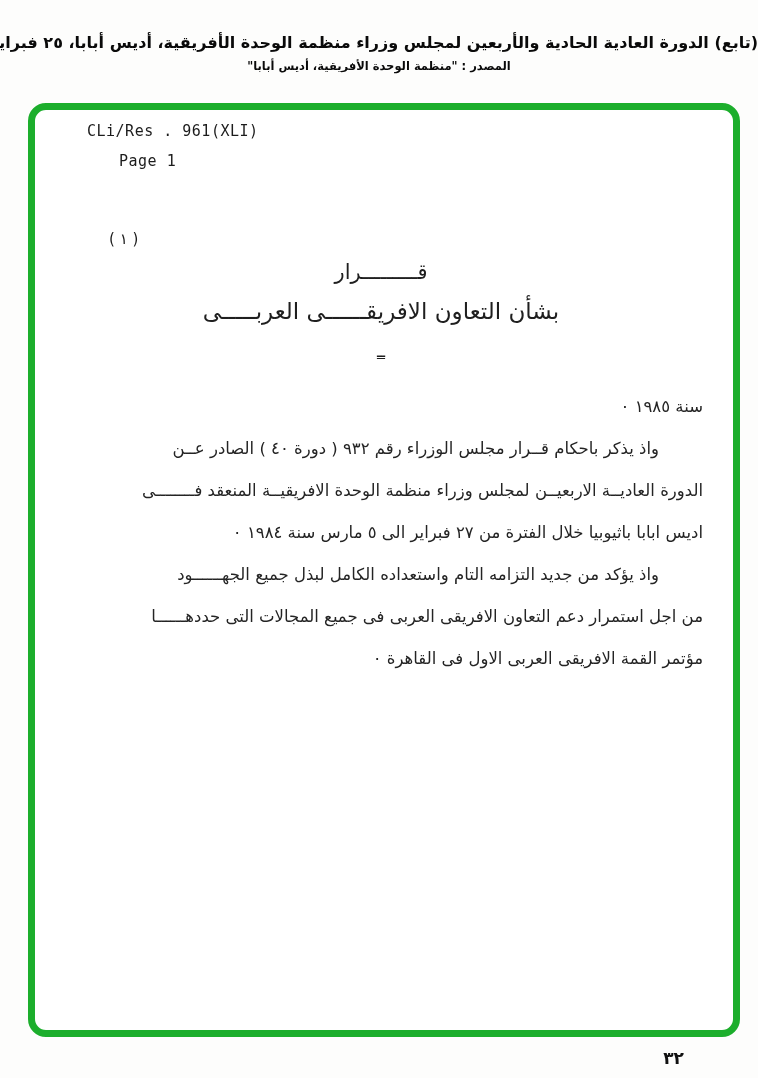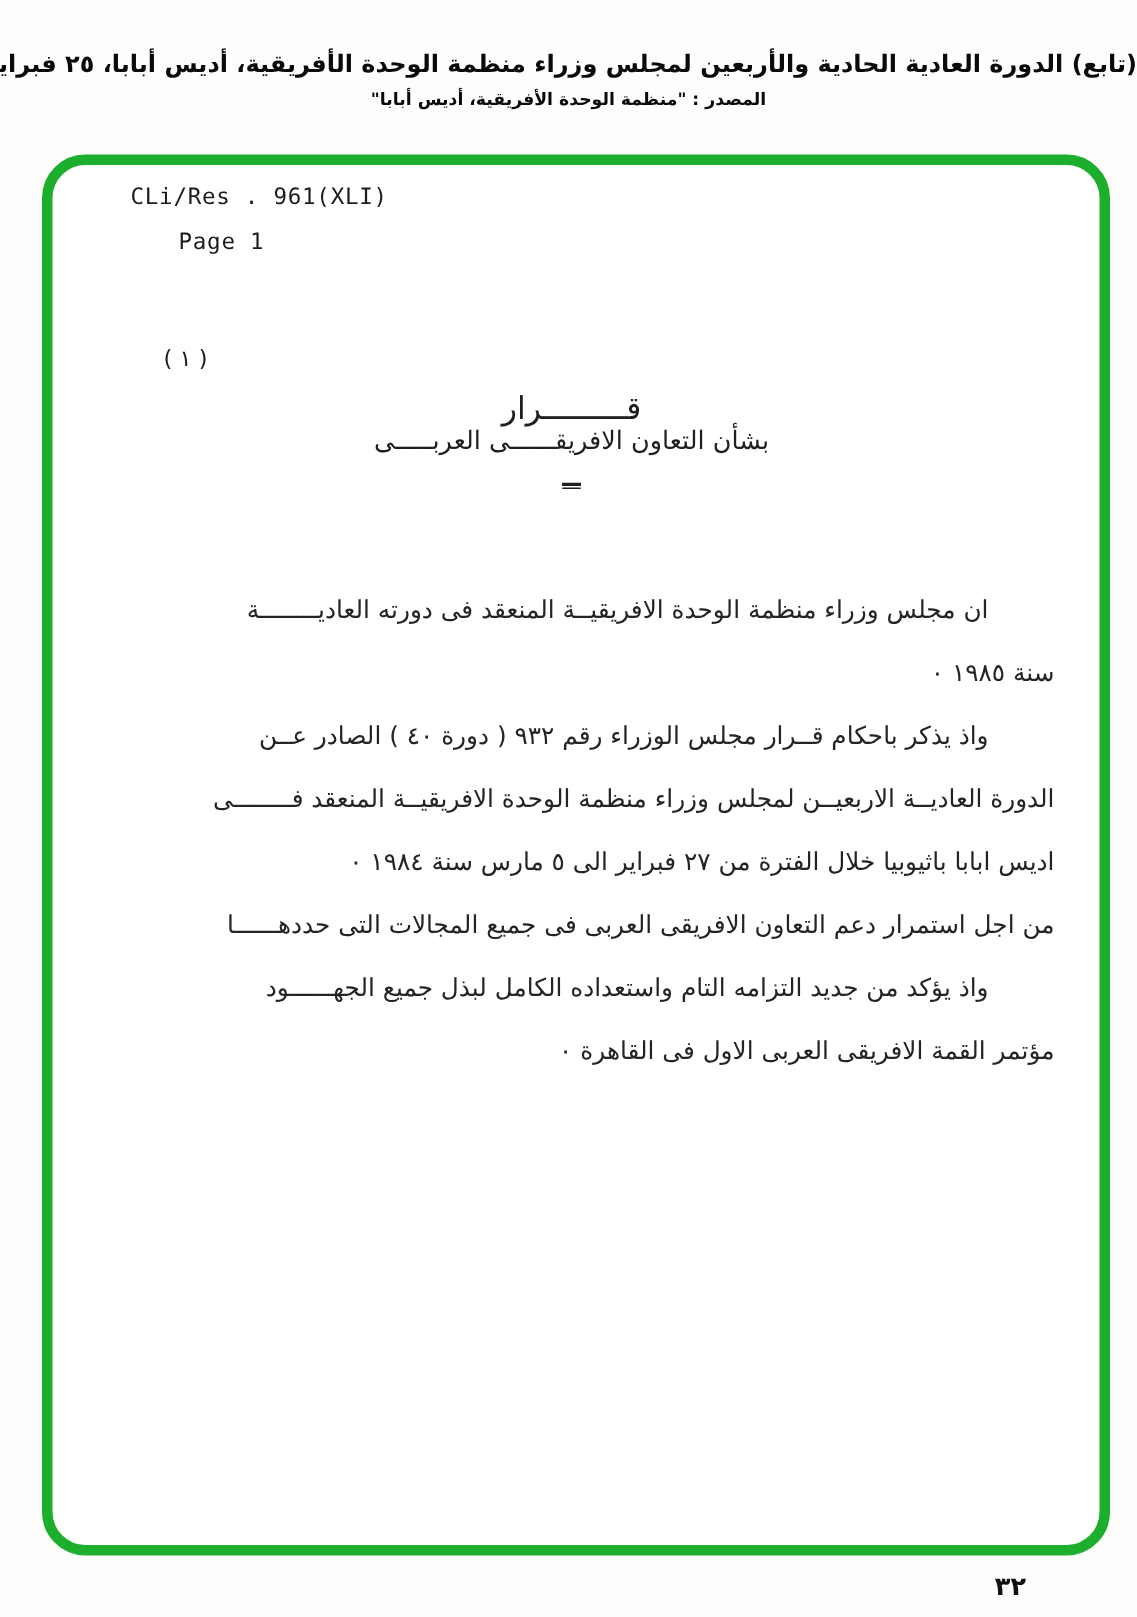--- a/index.html
+++ b/index.html
@@ -19,21 +19,21 @@
     font-size:16px;font-weight:bold;white-space:nowrap;
     letter-spacing:-0.2px;
   }
   .header .l2{
     margin-top:7px;font-size:11.5px;font-weight:bold;
   }
   
   .frame{
     position:absolute;left:28px;top:103px;
     width:698px;height:920px;
-    border:7px solid #1cae2c;border-radius:29px;
+    border:7px solid #1cae2c;border-radius:18px;
     background:#fff;
   }
   .ref{
     position:absolute;left:52px;top:12px;
     font-family:"DejaVu Sans Mono",monospace;
     font-size:15px;letter-spacing:0.5px;color:#1c1c1c;
     white-space:nowrap;
   }
   .page-label{
     position:absolute;left:52px;top:42px;
@@ -43,22 +43,22 @@
   .item-number{
     position:absolute;left:74px;top:120px;
     font-size:15px;direction:rtl;color:#1c1c1c;
     letter-spacing:2px;
   }
   .title-block{
     position:absolute;top:150px;left:0;right:22px;
     text-align:center;direction:rtl;color:#1f1f1f;padding-left:16px;
   }
   .title-block .t1{font-size:21px;white-space:nowrap;}
-  .title-block .t2{font-size:17px;white-space:nowrap;}
-  .title-block .dv{margin-top:4px;font-size:18px;font-weight:bold;text-decoration:underline;}
+  .title-block .t2{margin-top:14px;font-size:23px;white-space:nowrap;}
+  .title-block .dv{margin-top:22px;font-size:12px;font-weight:bold;text-decoration:underline;}
   .body-text{
     position:absolute;top:276px;right:30px;left:14px;
     direction:rtl;text-align:right;
     font-size:16.5px;line-height:42px;color:#242424;
   }
   .body-text .line{white-space:nowrap;overflow:hidden;}
   .body-text .first{text-indent:44px;}
   .page-num{
     position:absolute;top:1048px;left:0;width:684px;
     direction:rtl;
@@ -79,29 +79,28 @@
   <div class="item-number">( ١ )</div>
 
   <div class="title-block">
     <div class="t1">قـــــــــرار</div>
     <div class="t2">بشأن التعاون   الافريقــــــى   العربـــــى</div>
     <div class="dv">ــ</div>
   </div>
 
   <div class="body-text">
     <div class="para">
-      <div class="line first">ان مجلس وزراء منظمة الوحدة الافريقيــة المنعقد فى دورته العاديــــــــة</div>
       <div class="line">سنة ١٩٨٥ ٠</div>
     </div>
     <div class="para">
       <div class="line first">واذ يذكر باحكام قــرار مجلس الوزراء رقم ٩٣٢ ( دورة ٤٠ ) الصادر عــن</div>
       <div class="line">الدورة العاديــة الاربعيــن لمجلس وزراء منظمة الوحدة الافريقيــة المنعقد فــــــــى</div>
       <div class="line">اديس ابابا باثيوبيا خلال الفترة من ٢٧ فبراير الى ٥ مارس سنة ١٩٨٤ ٠</div>
     </div>
     <div class="para">
+      <div class="line first">واذ يؤكد من جديد التزامه التام واستعداده الكامل لبذل جميع الجهــــــود</div>
       <div class="line">من اجل استمرار دعم التعاون الافريقى العربى فى جميع المجالات التى حددهــــــا</div>
-      <div class="line first">واذ يؤكد من جديد التزامه التام واستعداده الكامل لبذل جميع الجهــــــود</div>
       <div class="line">مؤتمر القمة الافريقى العربى الاول فى القاهرة ٠</div>
     </div>
   </div>
 </div>
 
 <div class="page-num">٣٢</div>
 
 </body></html>

